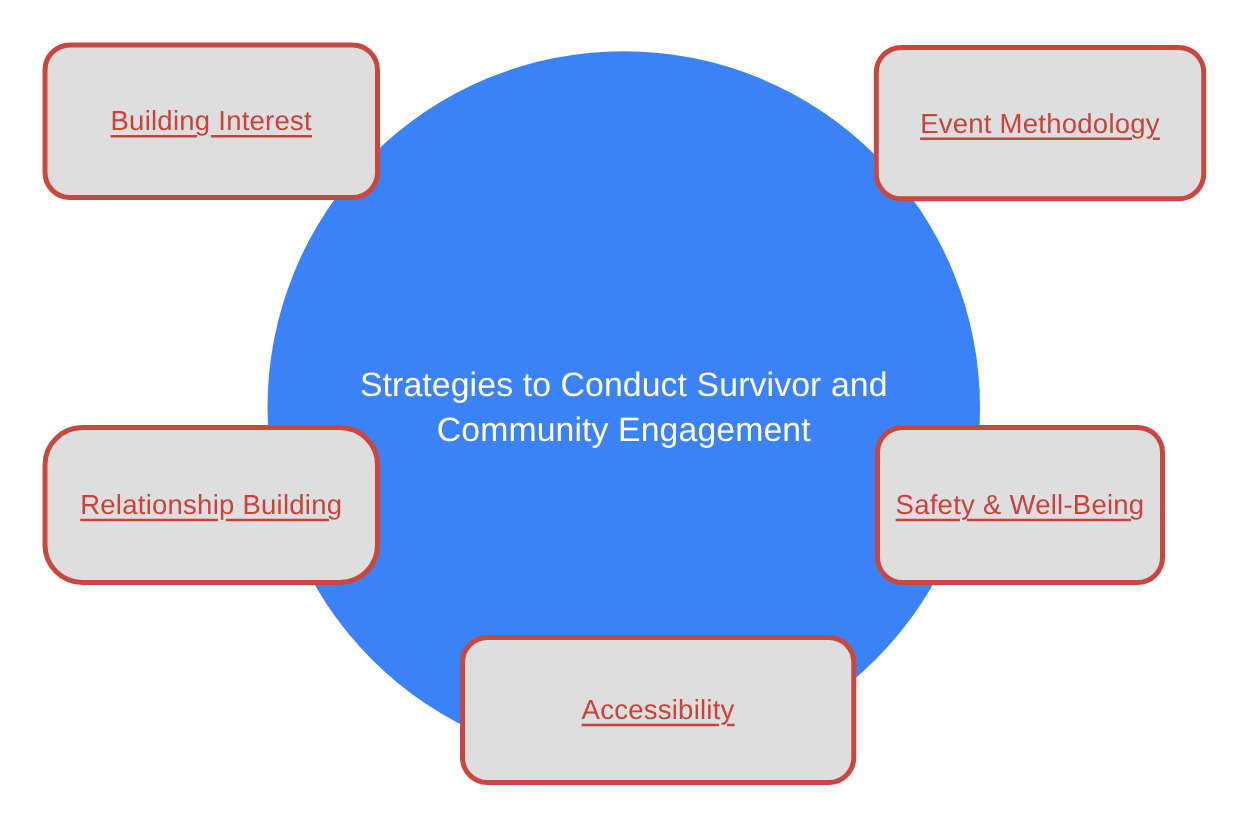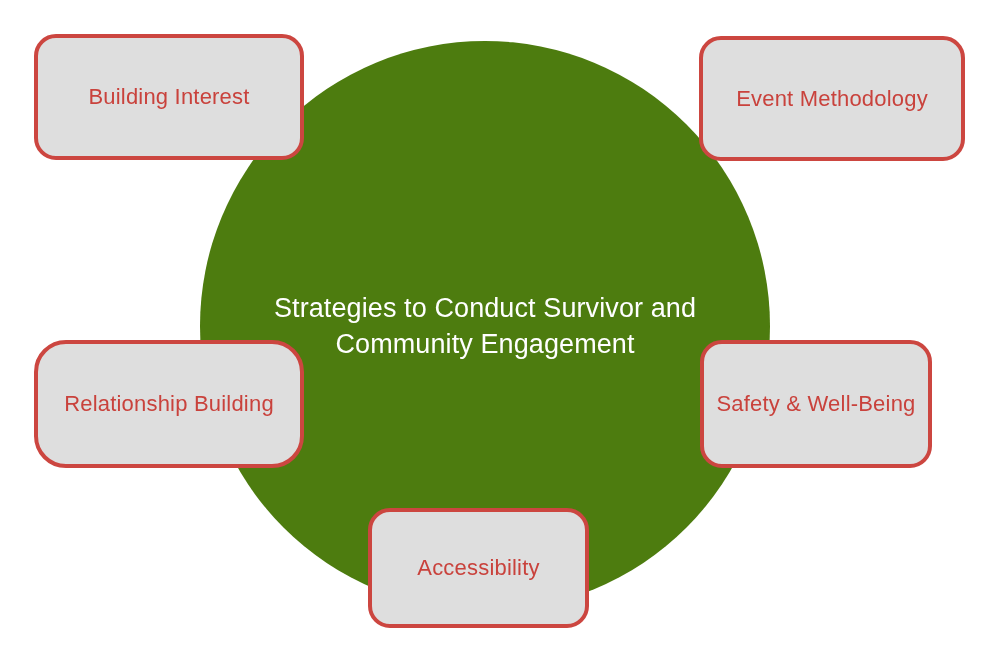--- a/index.html
+++ b/index.html
@@ -16,26 +16,26 @@
     position: relative;
     width: 999px;
     height: 652px;
     background: #ffffff;
     overflow: hidden;
   }
 
   
   .hub-circle {
     position: absolute;
-    left: 200px;
+    left: 214px;
     top: 41px;
     width: 570px;
     height: 570px;
     border-radius: 50%;
-    background: #4d7c0f;
+    background: #3b82f6;
     display: flex;
     align-items: center;
     justify-content: center;
     box-sizing: border-box;
   }
 
   .hub-label {
     width: 540px;
     text-align: center;
     color: #ffffff;
@@ -61,32 +61,33 @@
     justify-content: center;
     padding: 0 10px;
   }
 
   .node-label {
     color: #C9423C;
     font-family: "Liberation Sans", sans-serif;
     font-size: 22px;
     font-weight: 400;
     letter-spacing: 0.2px;
+    text-decoration: underline;
     text-underline-offset: 4px;
     text-decoration-thickness: 1.5px;
     white-space: nowrap;
     text-align: center;
   }
 
   
   #node-building-interest      { left: 34px;  top: 34px;  width: 270px; height: 126px; }
   #node-event-methodology      { left: 699px; top: 36px;  width: 266px; height: 125px; }
   #node-relationship-building  { left: 34px;  top: 340px; width: 270px; height: 128px; border-radius: 32px; }
   #node-safety-wellbeing       { left: 700px; top: 340px; width: 232px; height: 128px; }
-  #node-accessibility          { left: 368px; top: 508px; width: 221px; height: 120px; }
+  #node-accessibility          { left: 368px; top: 508px; width: 317px; height: 120px; }
 </style>
 </head>
 <body>
 
 <div id="canvas">
 
   <div class="hub-circle">
     <div class="hub-label">Strategies to Conduct Survivor and
 Community Engagement</div>
   </div>

